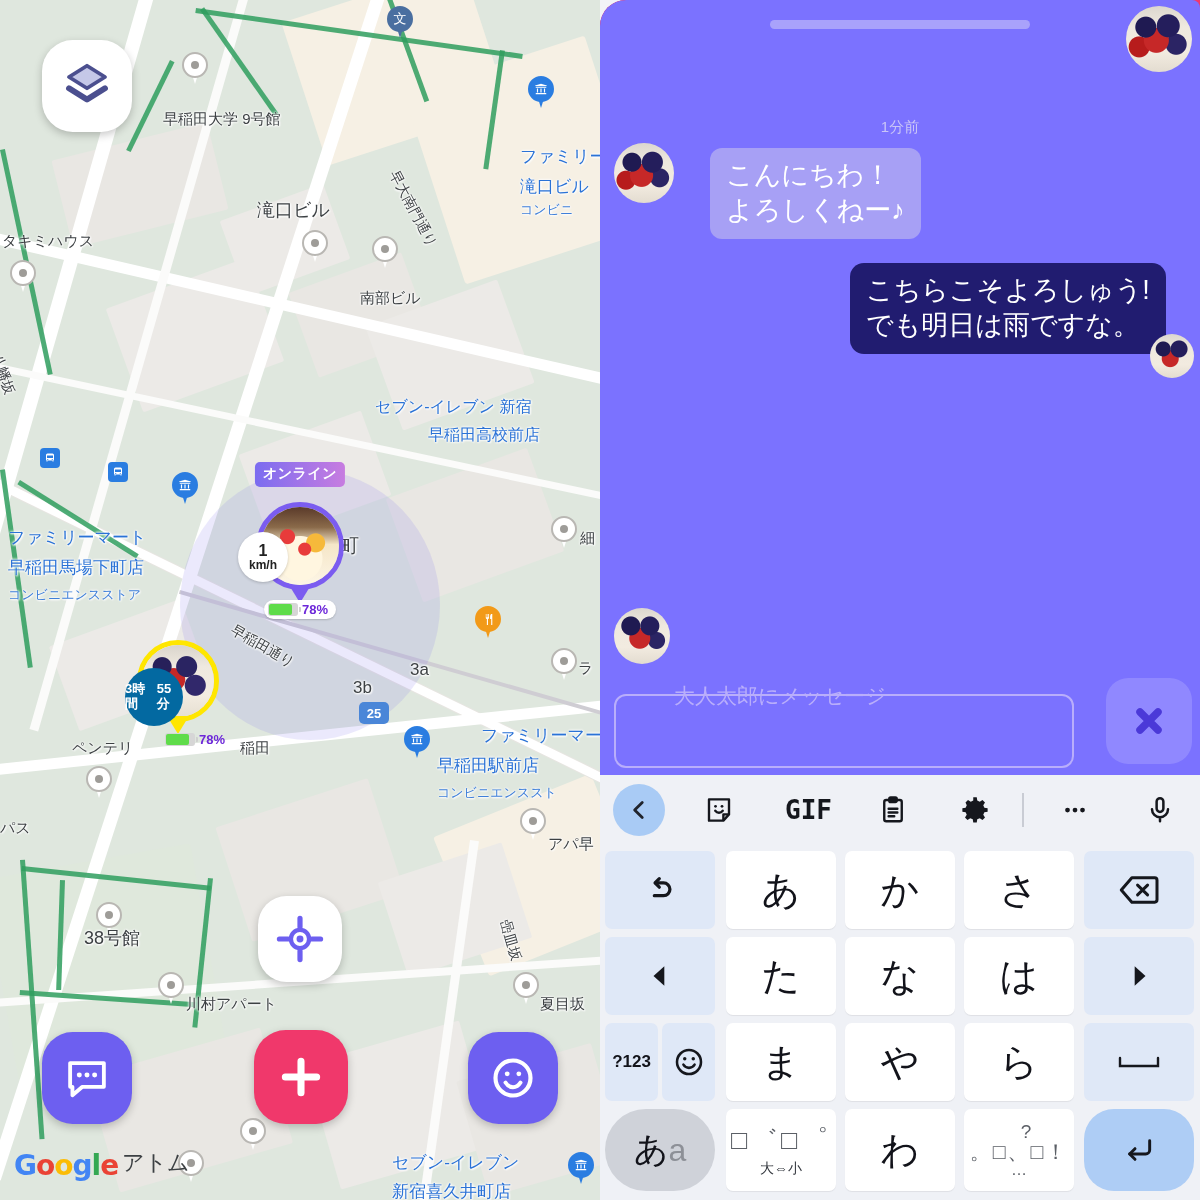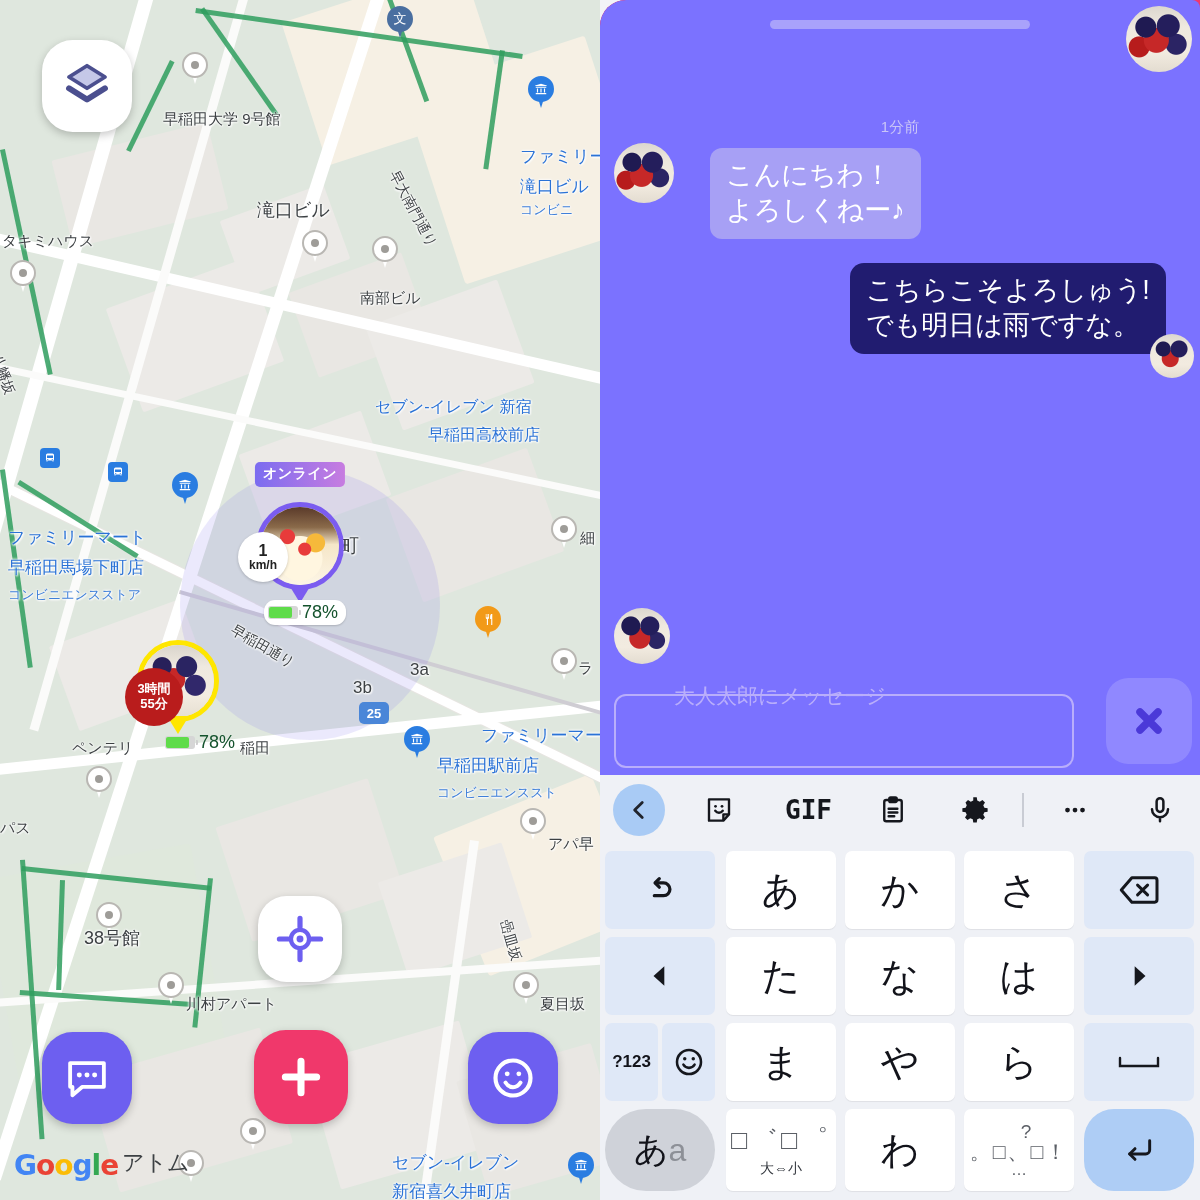--- a/index.html
+++ b/index.html
@@ -63,29 +63,29 @@
   .avm .nub{position:absolute;left:50%;margin-left:-11px;bottom:-13px;width:22px;height:18px;
             clip-path:polygon(0 0,100% 0,50% 100%);}
   .badge-online{position:absolute;left:50%;transform:translateX(-50%);
       background:linear-gradient(90deg,#7b6cf0,#c77ce0);color:#fff;font-size:14px;font-weight:600;
       padding:3px 8px 4px;border-radius:5px;white-space:nowrap;letter-spacing:.5px;}
   .speed-chip{position:absolute;background:#fff;border-radius:50%;width:50px;height:50px;
       display:flex;flex-direction:column;align-items:center;justify-content:center;line-height:1.0;
       box-shadow:0 1px 3px rgba(0,0,0,.2);}
   .speed-chip .v{font-size:16px;font-weight:700;color:#222;}
   .speed-chip .u{font-size:12px;font-weight:700;color:#222;}
-  .time-chip{position:absolute;background:#b91c1c;color:#fff;border-radius:50%;width:58px;height:58px;
-      display:flex;flex-direction:column;align-items:center;justify-content:center;line-height:1.15;
+  .time-chip{position:absolute;background:#0369a1;color:#fff;border-radius:50%;width:58px;height:58px;
+      display:flex;align-items:center;justify-content:center;line-height:1.15;
       font-size:13px;font-weight:600;}
   .batt{position:absolute;display:flex;align-items:center;gap:4px;background:#fff;border-radius:11px;
       padding:2px 8px 2px 4px;box-shadow:0 1px 2px rgba(0,0,0,.18);}
   .batt .cell{width:30px;height:13px;border-radius:3px;background:#d6d6d6;position:relative;}
   .batt .cell i{position:absolute;left:1px;top:1px;bottom:1px;width:78%;background:#5fdc4a;border-radius:2px;}
   .batt .cell:after{content:"";position:absolute;right:-3px;top:4px;width:2px;height:5px;background:#cfcfcf;border-radius:0 1px 1px 0;}
-  .batt .pct{font-size:18px;color:#14532d;font-weight:400;}
+  .batt .pct{font-size:13px;color:#6d28d9;font-weight:700;}
   .batt.bare{background:none;box-shadow:none;padding:0;}
 
   
   .fab{position:absolute;display:flex;align-items:center;justify-content:center;
        border-radius:34%;box-shadow:0 3px 8px rgba(0,0,0,.22);}
   .fab.white{background:#fff;}
   .fab.purple{background:#6d5ff0;}
   .fab.pink{background:#f0386b;}
 
   .google{position:absolute;left:14px;bottom:18px;font-size:28px;font-weight:700;letter-spacing:-1px;

